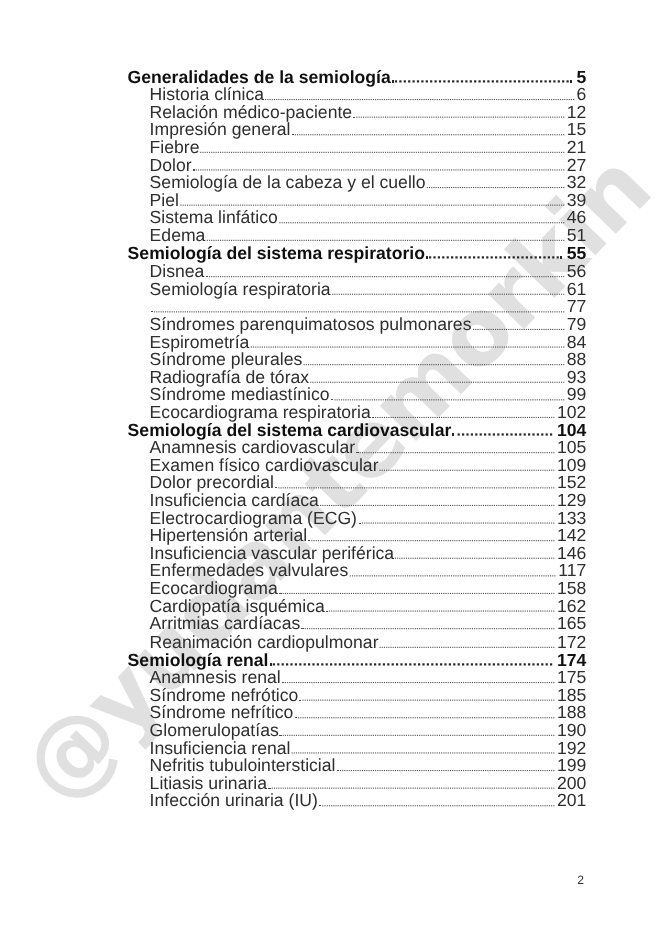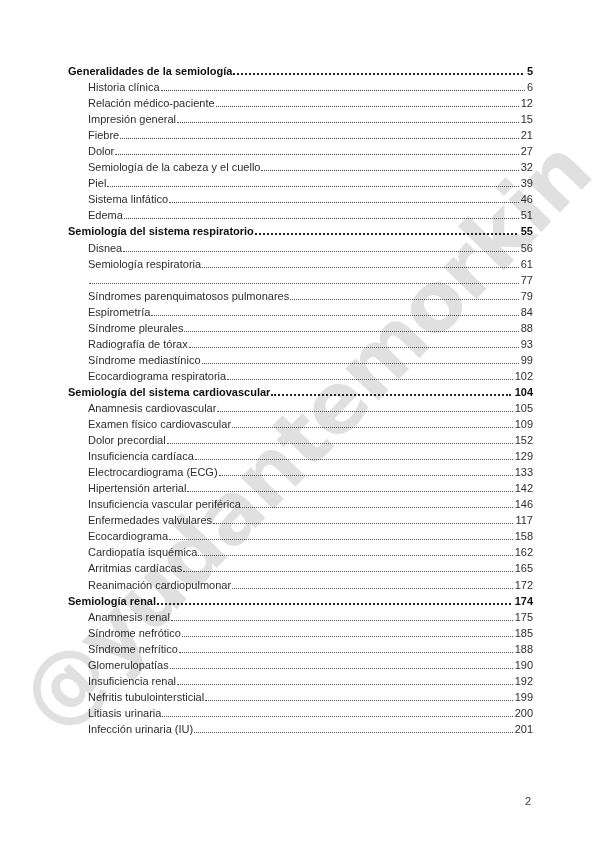--- a/index.html
+++ b/index.html
@@ -41,23 +41,24 @@
     left: 68px;
     right: 67px;
     top: 63px;
     z-index: 1;
   }
   .toc-row {
     display: flex;
     align-items: baseline;
     height: 16.05px;
     line-height: 16.05px;
-    font-size: 11px;
+    font-size: 16px;
     color: #2e2e2e;
     cursor: pointer;
+    margin-left: 48px;
   }
   .toc-row.section {
     font-weight: bold;
     color: #101010;
   }
   .toc-row.item {
     padding-left: 20px;
     justify-content: flex-end;
   }
   .toc-title {

